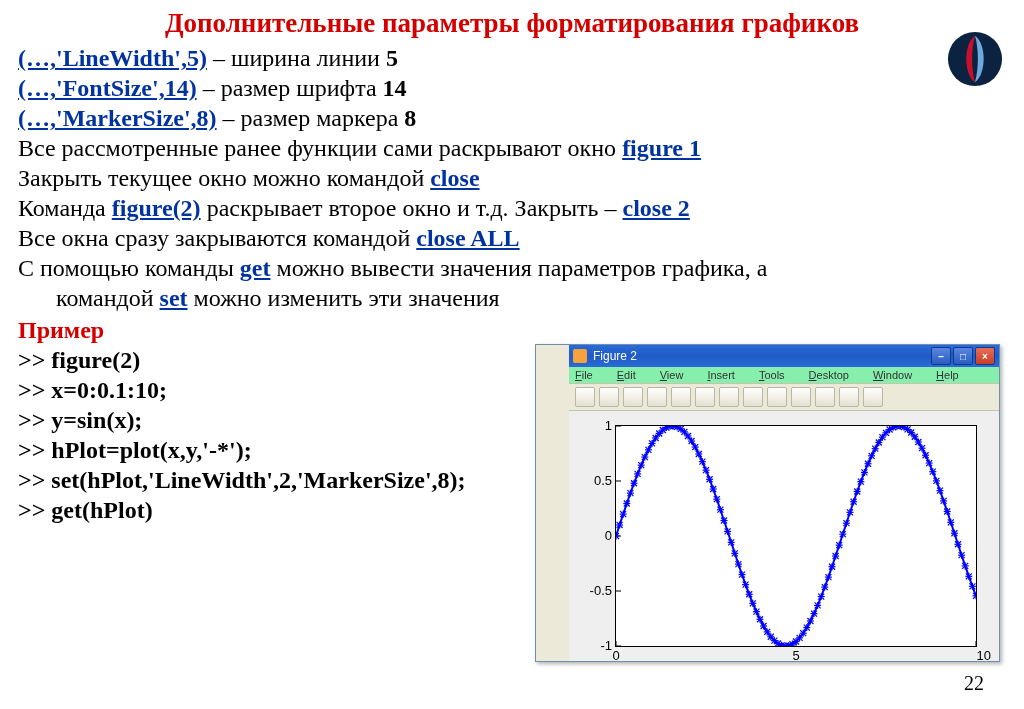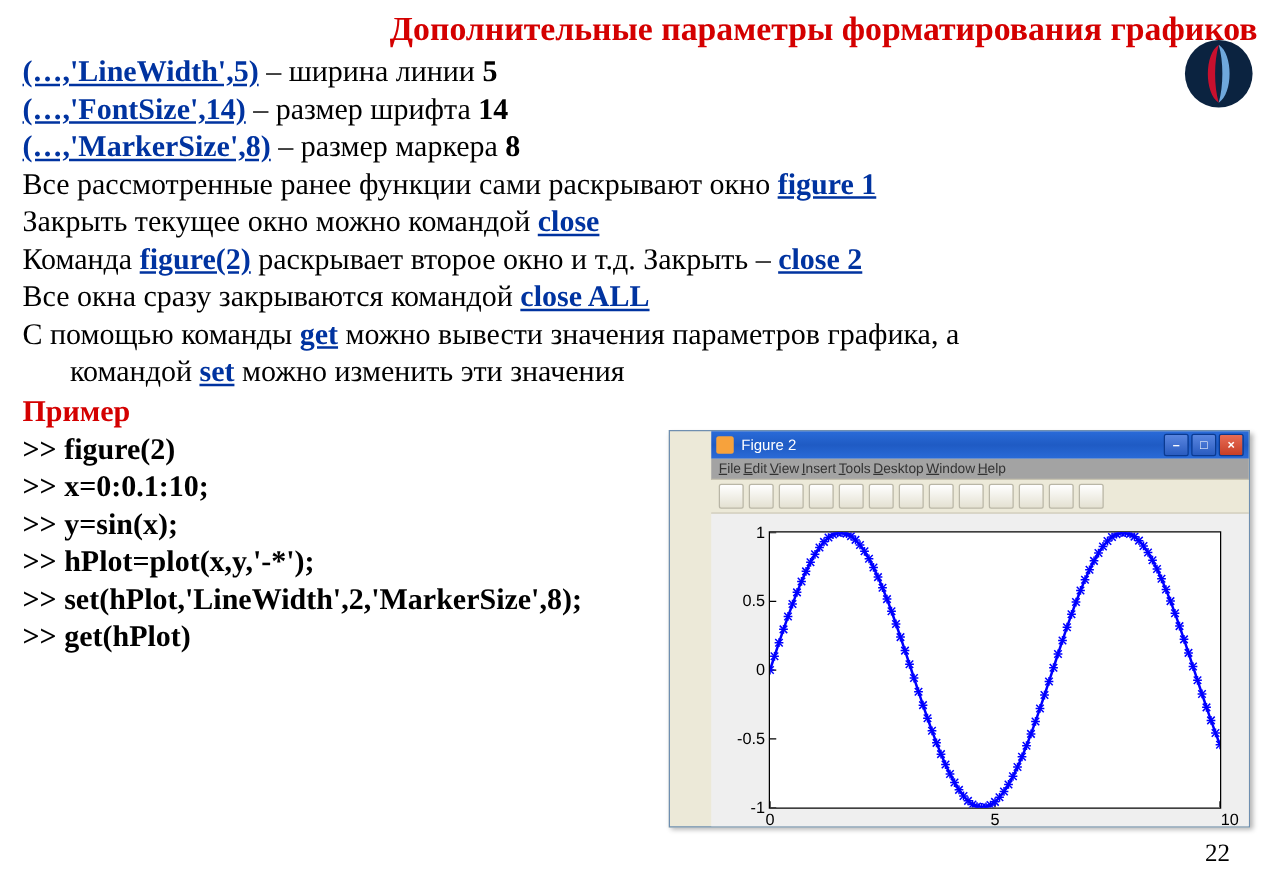--- a/index.html
+++ b/index.html
@@ -10,21 +10,21 @@
     box-sizing: border-box;
     font-family: "Times New Roman", Times, serif;
     font-size: 24px;
     color: #000;
     background: #fff;
     position: relative;
   }
   .title {
     color: #d40000;
     font-weight: bold;
-    text-align: right;
+    text-align: center;
     font-size: 27px;
     margin-bottom: 4px;
   }
   .logo {
     position: absolute;
     right: 20px;
     top: 30px;
     width: 58px;
     height: 58px;
   }
@@ -71,26 +71,26 @@
     align-items: center;
     justify-content: center;
     font-size: 10px;
     font-weight: bold;
     color: #fff;
   }
   .titlebar .btn-min { background: linear-gradient(#5a86e0,#2a5cc0); }
   .titlebar .btn-max { background: linear-gradient(#5a86e0,#2a5cc0); }
   .titlebar .btn-close { background: linear-gradient(#e86c55,#c73f27); }
   .menubar {
-    background: #a3a3a3;
+    background: #86efac;
     padding: 2px 6px;
     font-size: 11px;
     color: #333;
     display: flex;
-    gap: 2px;
+    gap: 24px;
     border-bottom: 1px solid #c7c3b1;
   }
   .menubar span.u { text-decoration: underline; }
   .toolbar {
     background: #ece9d8;
     padding: 3px 6px;
     display: flex;
     gap: 4px;
     border-bottom: 1px solid #c7c3b1;
   }

